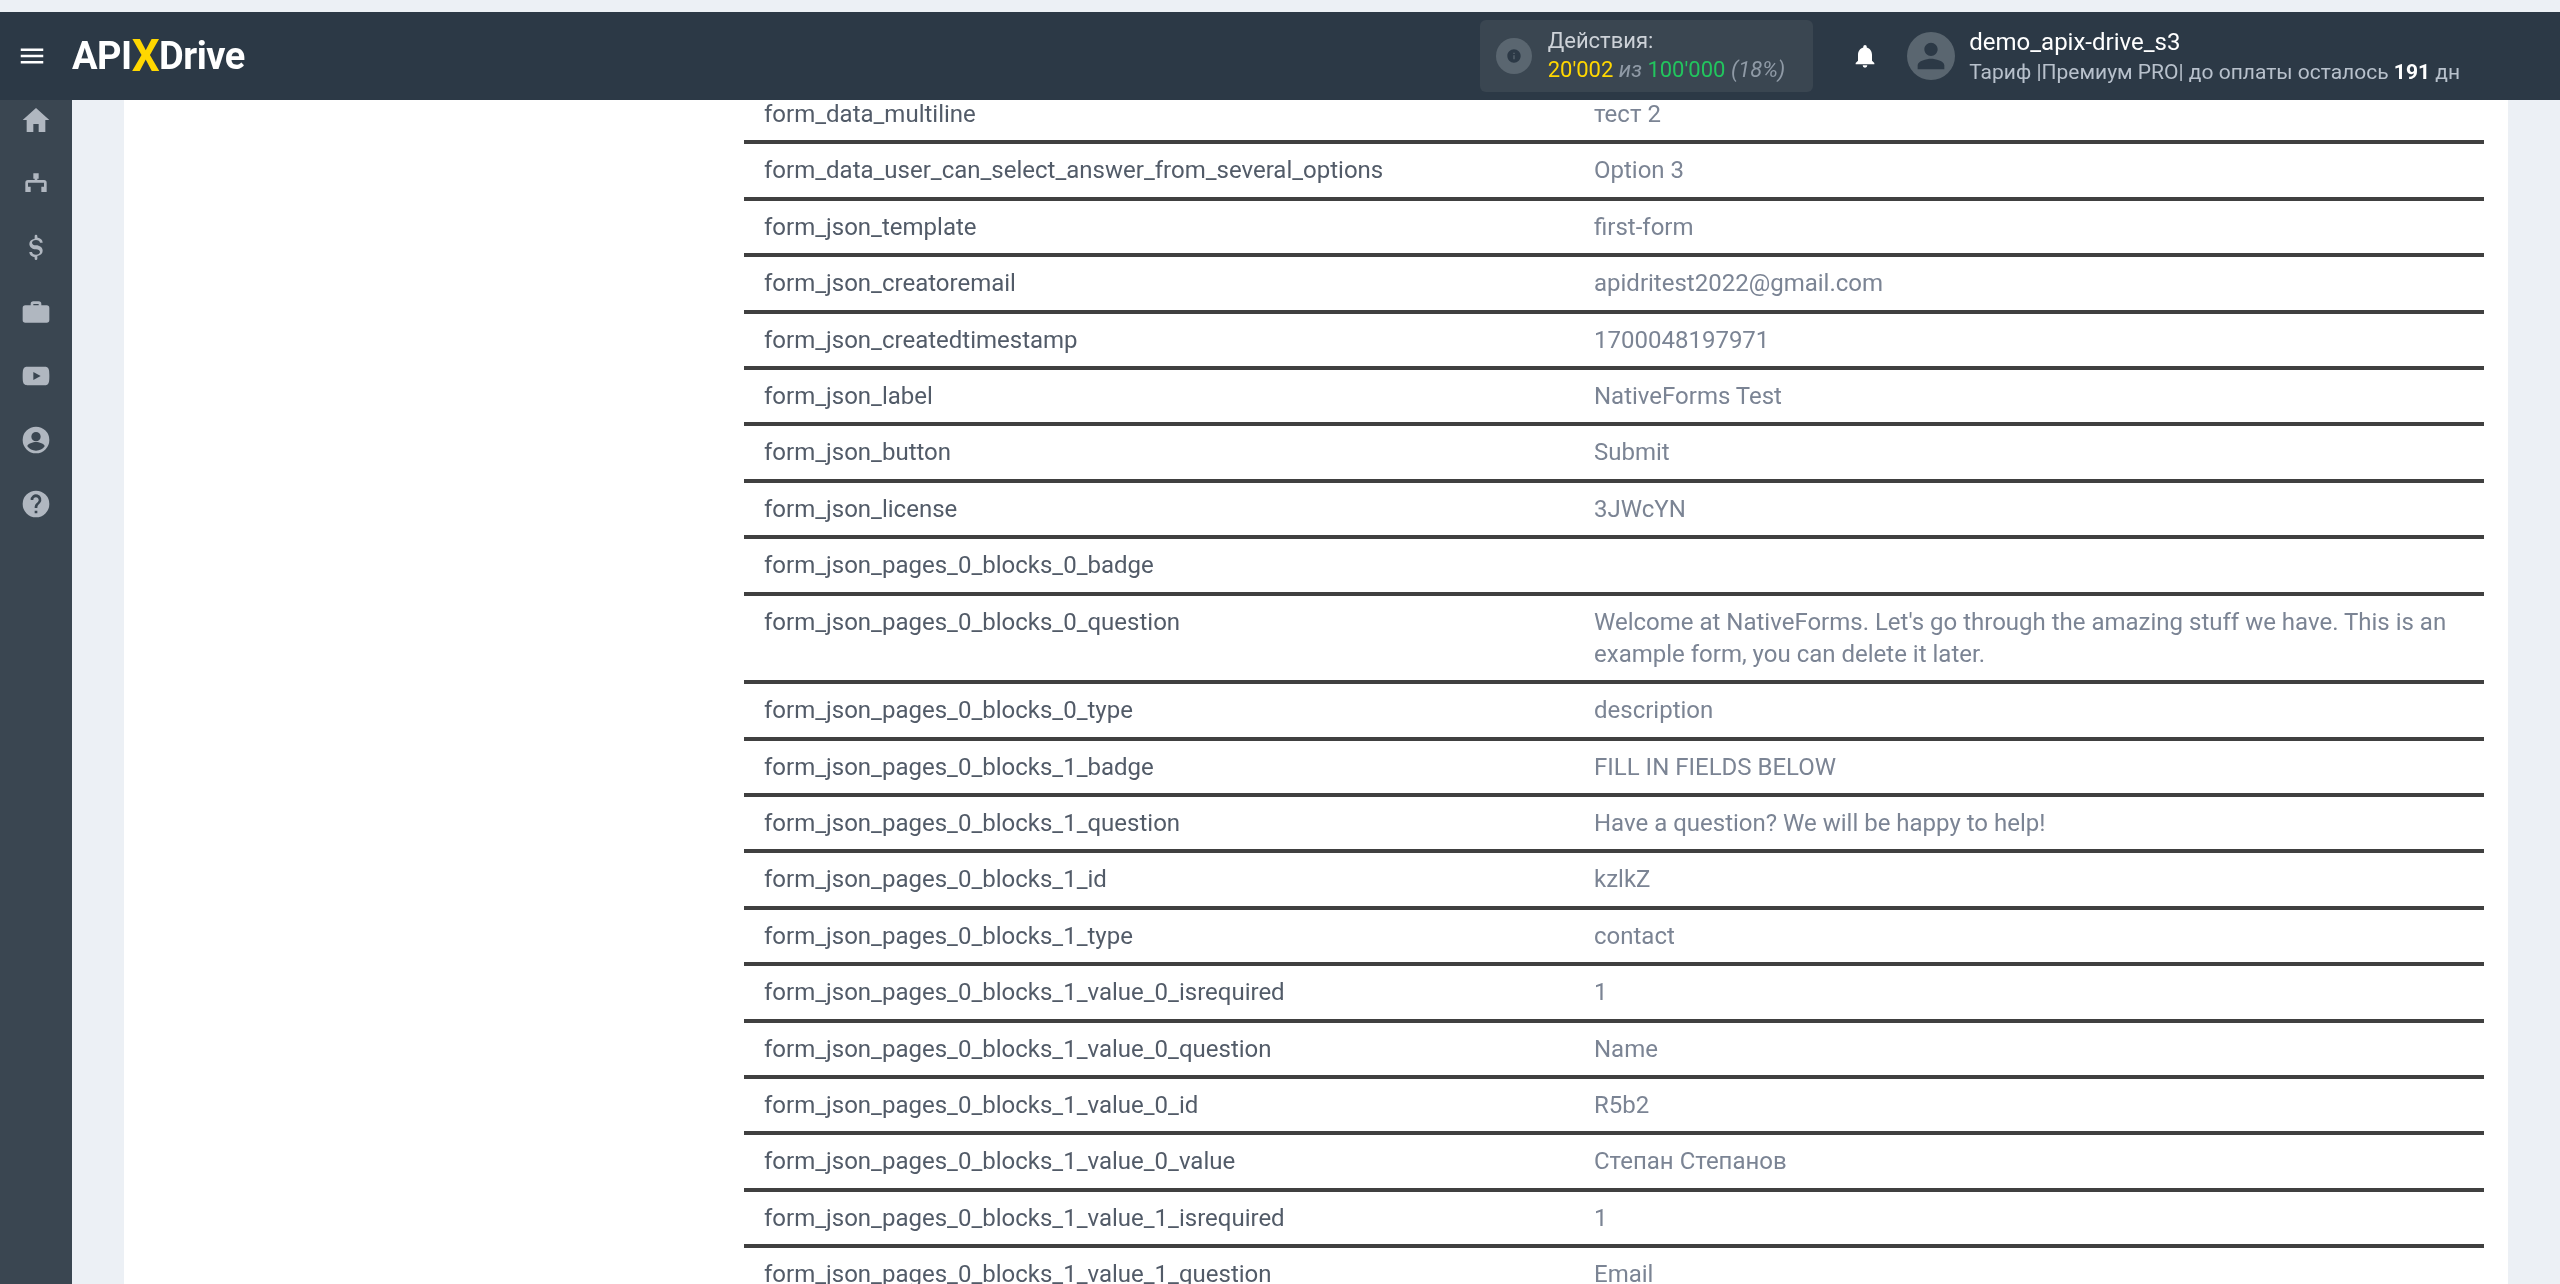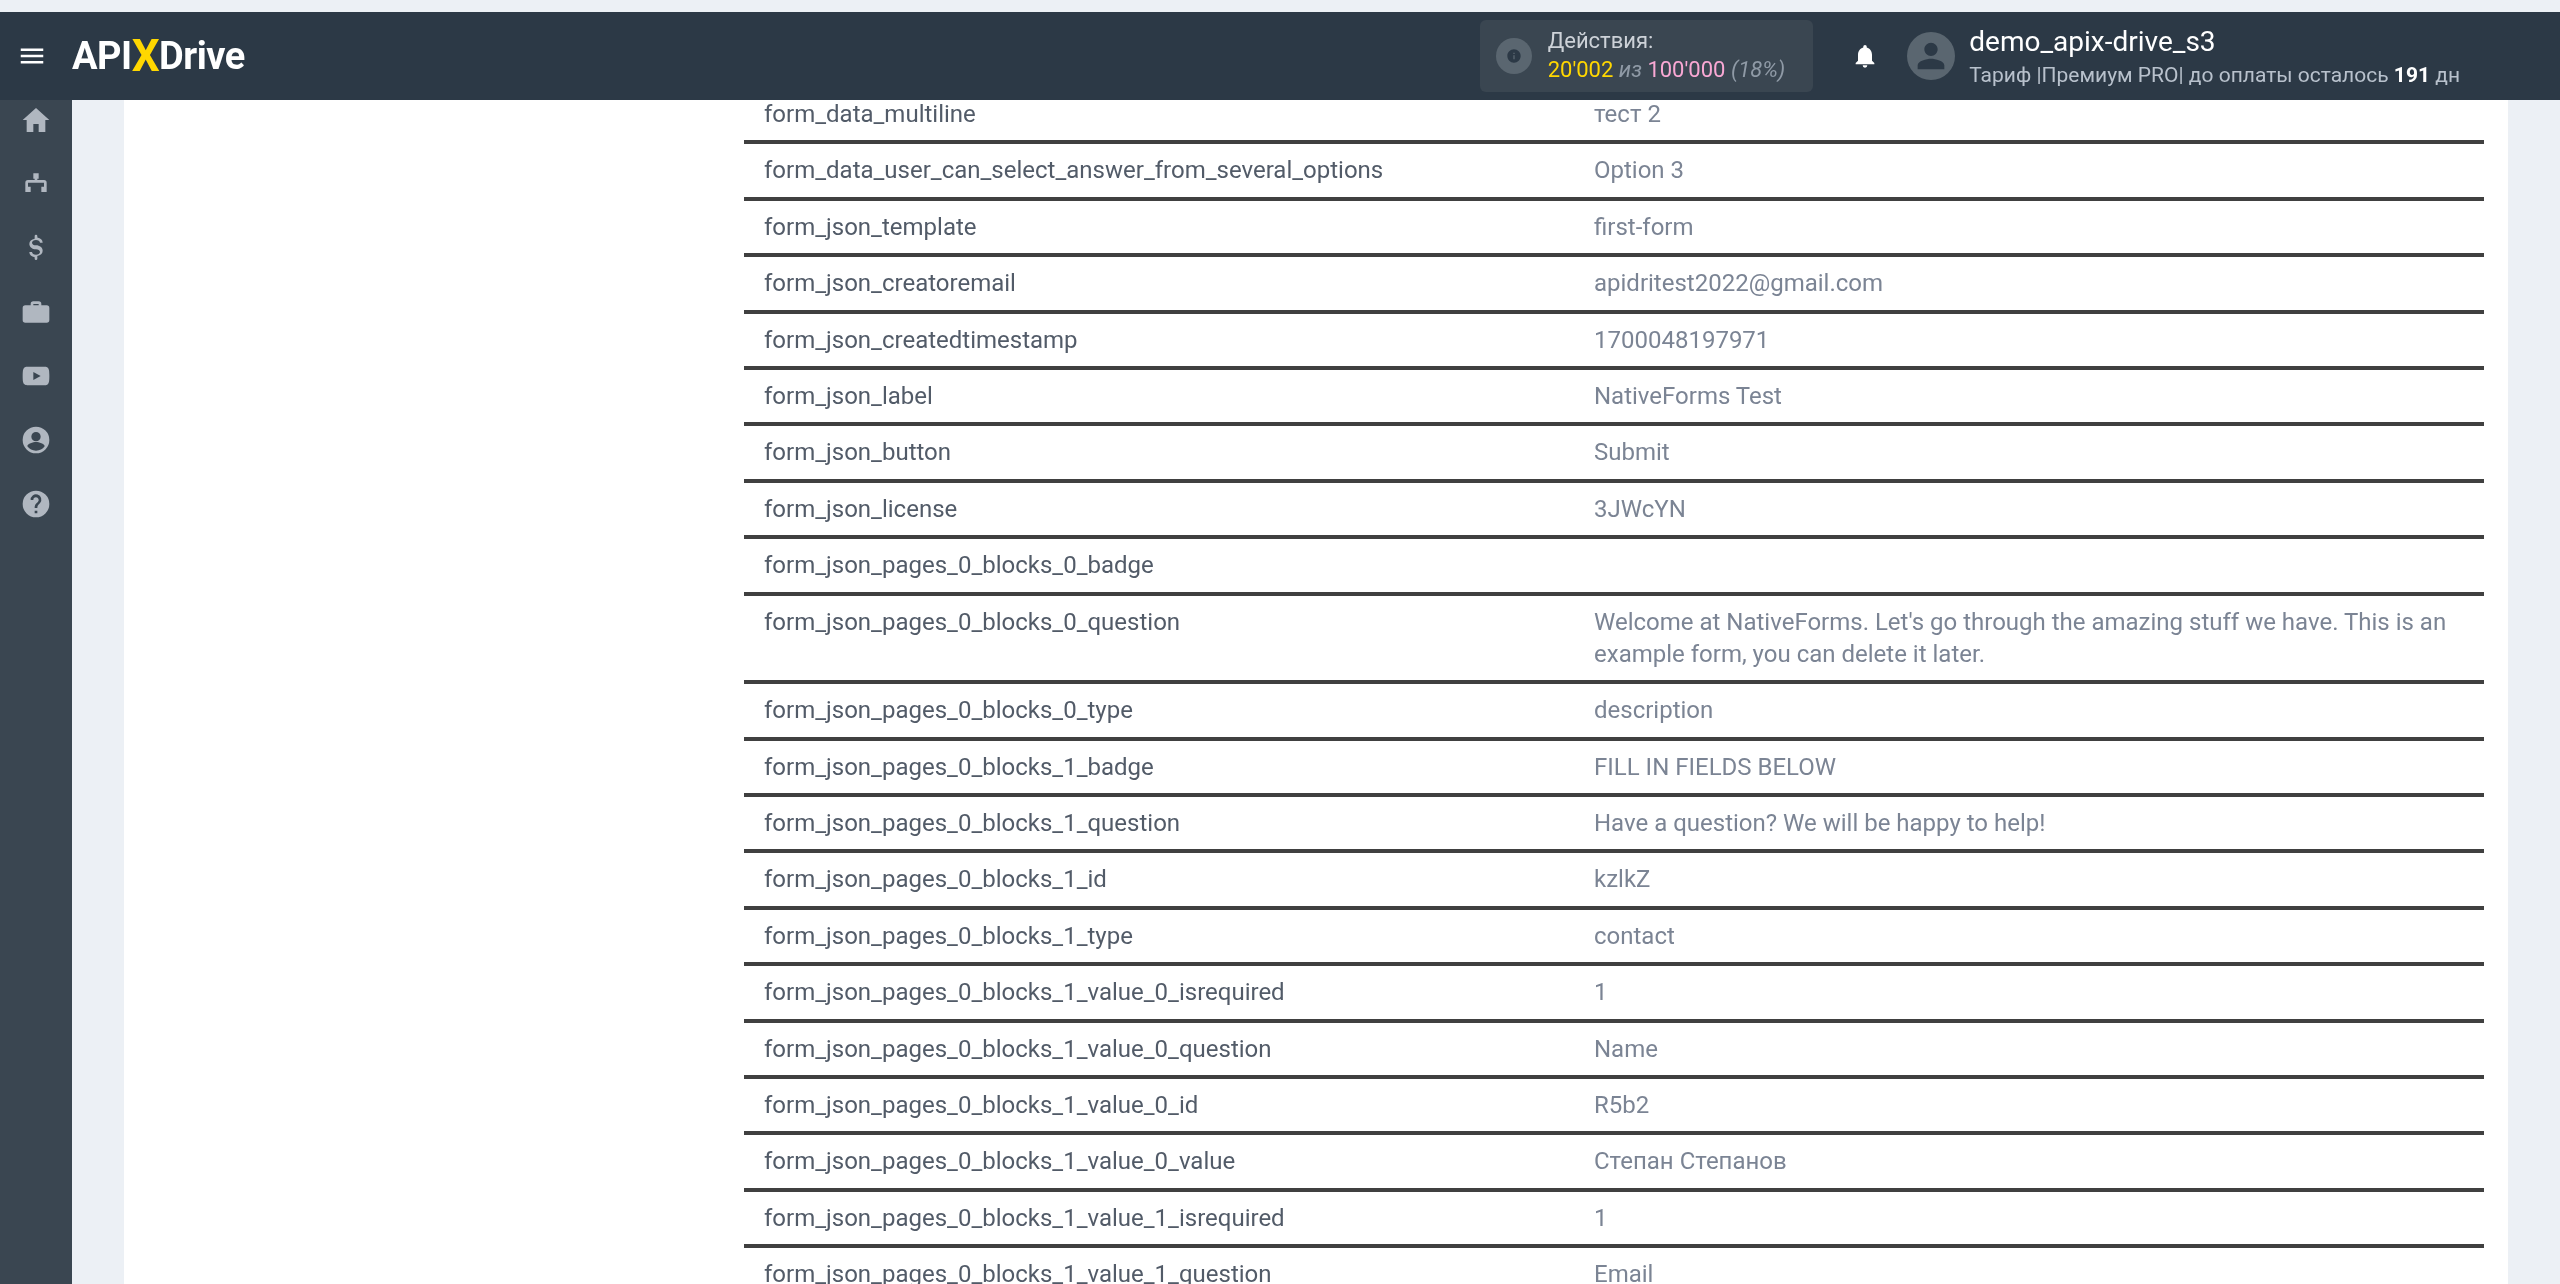--- a/index.html
+++ b/index.html
@@ -60,39 +60,39 @@
     border-radius: 50%;
     background: #5a6670;
     display: flex; align-items: center; justify-content: center;
   }
   .actions-icon svg { fill: #2c3946; width: 16px; height: 16px; }
   .actions-text { display: flex; flex-direction: column; line-height: 1.3; }
   .actions-label { color: #cdd2d8; font-size: 22px; }
   .actions-numbers { font-size: 22px; }
   .actions-numbers .cur { color: #ffd700; }
   .actions-numbers .sep { color: #8f9aa6; font-style: italic; }
-  .actions-numbers .max { color: #f9a8d4; }
+  .actions-numbers .max { color: #22c55e; }
   .actions-numbers .pct { color: #8f9aa6; font-style: italic; }
   .bell {
     width: 48px; height: 48px;
     display: flex; align-items: center; justify-content: center;
     margin-right: 18px;
     cursor: pointer;
   }
   .bell svg { fill: #fff; width: 28px; height: 28px; }
   .avatar {
     width: 48px; height: 48px;
     border-radius: 50%;
     background: #5a6670;
     display: flex; align-items: center; justify-content: center;
     margin-right: 14px;
   }
   .avatar svg { fill: #2c3946; width: 32px; height: 32px; }
   .user-block { display: flex; flex-direction: column; line-height: 1.35; }
-  .user-name { color: #fff; font-size: 28px; }
+  .user-name { color: #fff; font-size: 24px; }
   .user-sub { color: #b8c1cc; font-size: 21px; text-align: center; }
   .user-sub .num { font-weight: 700; color: #fff; }
   .chev {
     margin-left: auto;
     width: 44px; height: 44px;
     display: flex; align-items: center; justify-content: center;
     cursor: pointer;
     padding-left: 80px;
   }
   .chev svg { fill: #fff; width: 24px; height: 24px; }

